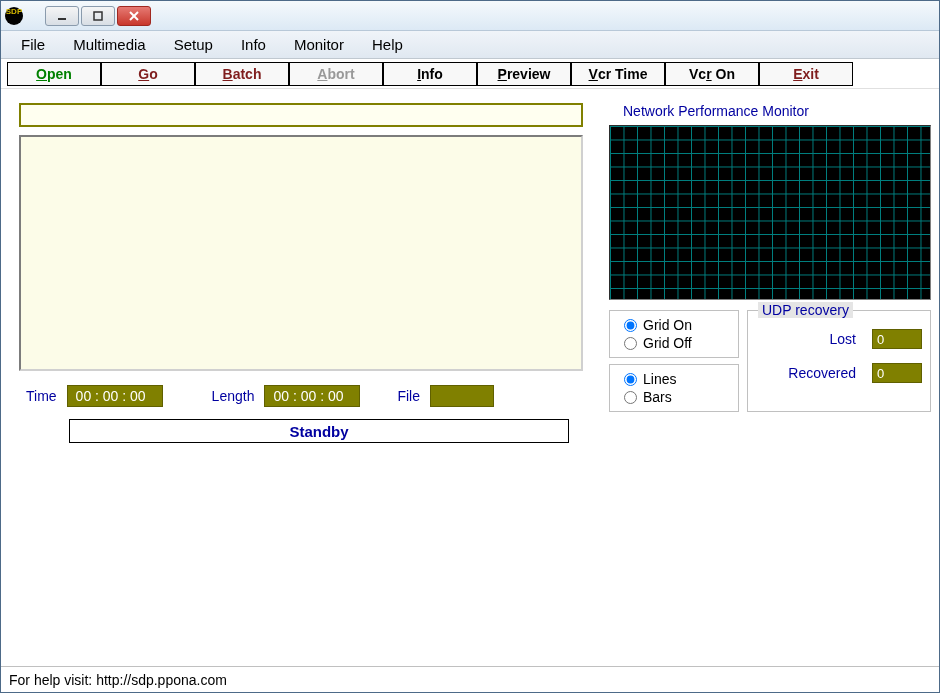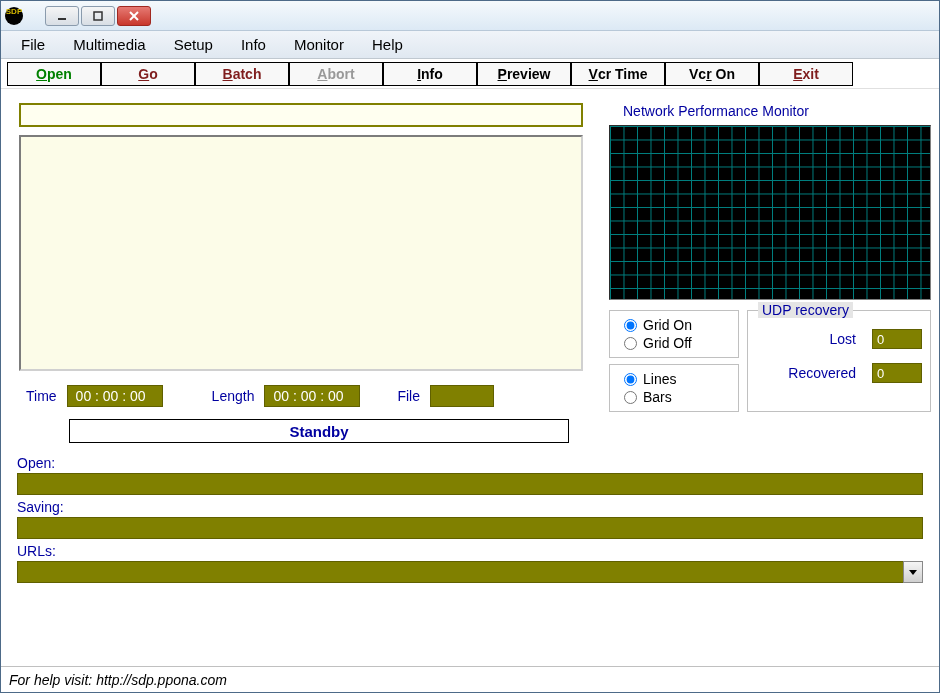--- a/index.html
+++ b/index.html
@@ -51,21 +51,21 @@
 .udp-row { display: flex; align-items: center; justify-content: flex-end; gap: 16px; margin-bottom: 14px; margin-top: 6px; }
 .udp-label { color: #0000a0; font-size: 14px; }
 .udp-val { background: #808000; color: #fff; border: 1px solid #606000; width: 50px; height: 20px; padding: 0 4px; display: flex; align-items: center; font-size: 13px; }
 .bottom-section { margin-top: 8px; padding: 4px 8px; }
 .field-row { margin-bottom: 4px; }
 .field-label { color: #0000a0; font-size: 14px; margin-bottom: 2px; display: block; }
 .field-bar { height: 22px; background: #808000; border: 1px solid #606000; position: relative; }
 .field-bar.has-dd { display: flex; }
 .field-bar.has-dd .bar-main { flex: 1; }
 .dd-btn { width: 20px; height: 22px; background: linear-gradient(to bottom, #f5f5f5, #d0d0d0); border: 1px solid #888; display: flex; align-items: center; justify-content: center; cursor: pointer; margin: -1px -1px -1px 0; }
-.statusbar { height: 26px; border-top: 1px solid #c0c0c0; display: flex; align-items: center; padding: 0 8px; font-size: 14px; color: #000; font-style: italic; }
+.statusbar { height: 26px; border-top: 1px solid #c0c0c0; display: flex; align-items: center; padding: 0 8px; font-size: 14px; color: #000; }
 </style>
 </head>
 <body>
 
 <div class="window">
   <div class="titlebar">
     <div class="titlebar-icon">
         <span>SDP</span>
       </div>
     <div class="win-controls">
@@ -183,39 +183,18 @@
             </div>
             <div class="udp-row">
               <span class="udp-label">Recovered</span>
               <div class="udp-val">0</div>
             </div>
           </div>
         </div>
       </div>
     </div>
 
-    <div class="bottom-section">
-      <div class="field-row">
-        <span class="field-label">Open:</span>
-        <div class="field-bar"></div>
-      </div>
-      <div class="field-row">
-        <span class="field-label">Saving:</span>
-        <div class="field-bar"></div>
-      </div>
-      <div class="field-row">
-        <span class="field-label">URLs:</span>
-        <div class="field-bar has-dd">
-          <div class="bar-main"></div>
-          <div class="dd-btn">
-            <svg width="10" height="10">
-                <polygon points="1,3 9,3 5,8" fill="#000"></polygon>
-              </svg>
-          </div>
-        </div>
-      </div>
-    </div>
   </div>
 
   <div class="statusbar">
     <span>For help visit: http://sdp.ppona.com</span>
   </div>
 </div>
 
 </body></html>

